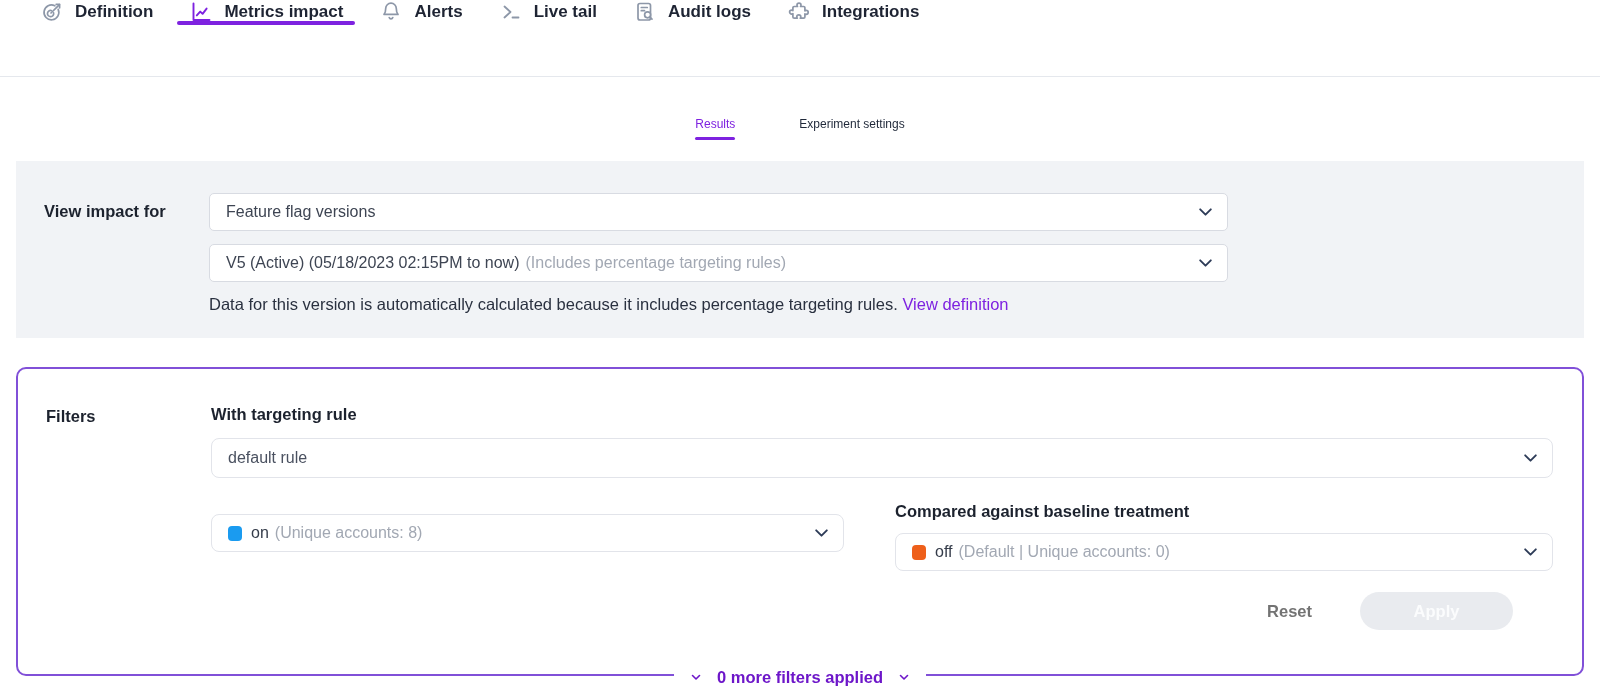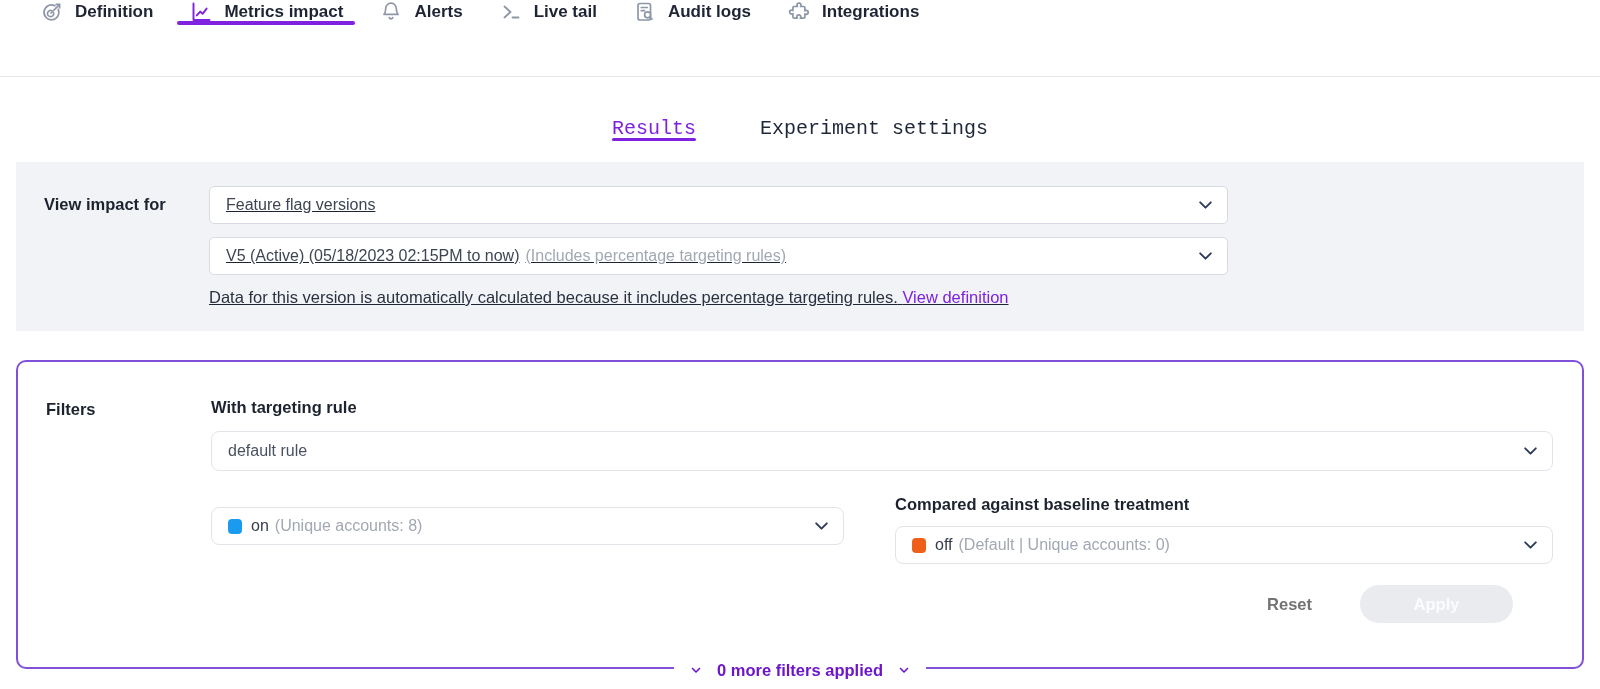--- a/index.html
+++ b/index.html
@@ -10,31 +10,31 @@
   .topnav { height:77px; display:flex; align-items:flex-start; padding-left:22px;
             border-bottom:1px solid #e5e8ed; background:#fff; }
   .nav-item { display:flex; align-items:center; gap:11px; padding:0 14px; margin:0 4px;
               position:relative; font-size:17px; font-weight:700; color:#1e2433; cursor:pointer; }
   .nav-item .nicon { display:flex; align-items:center; }
   .nav-item.active::after { content:""; position:absolute; left:2px; right:2px; bottom:-1px;
               height:4px; background:#7e22e0; border-radius:3px; }
 
   
   .tabs { display:flex; justify-content:center; gap:64px; margin-top:40px; }
-  .tab { font-size:20px; color:#1f2839; padding-bottom:1px; position:relative; cursor:pointer;font-family:Liberation Mono, monospace; }
+  .tab { font-size:12px; color:#1f2839; padding-bottom:9px; position:relative; cursor:pointer; }
   .tab.active { color:#7e22e0; }
   .tab.active::after { content:""; position:absolute; left:0; right:0; bottom:0;
               height:3px; background:#7e22e0; border-radius:2px; }
 
   
-  .impact-panel { margin:21px 16px 0; background:#f1f3f6; padding:24px 0 24px 0; }
+  .impact-panel { margin:21px 16px 0; background:#f1f3f6; padding:32px 0 24px 0; }
   .impact-row { display:flex; }
   .impact-label { width:193px; padding-left:28px; font-size:16.5px; font-weight:700;
                   color:#1c222e; padding-top:9px; }
-  .impact-fields { width:1019px;text-decoration:underline; }
+  .impact-fields { width:1019px; }
 
   .dd { background:#fff; border:1px solid #d8dbe2; border-radius:5px; height:38px;
         display:flex; align-items:center; padding:0 44px 0 16px; font-size:16px;
         color:#3e4553; position:relative; cursor:pointer; white-space:nowrap; }
   .dd + .dd { margin-top:13px; }
   .dd .chev { position:absolute; right:13px; top:50%; transform:translateY(-50%); display:flex; }
   .muted { color:#a2a8b3; }
   .gap-l { margin-left:6px; }
 
   .impact-note { margin-top:13px; font-size:16.5px; color:#2a3140; }

